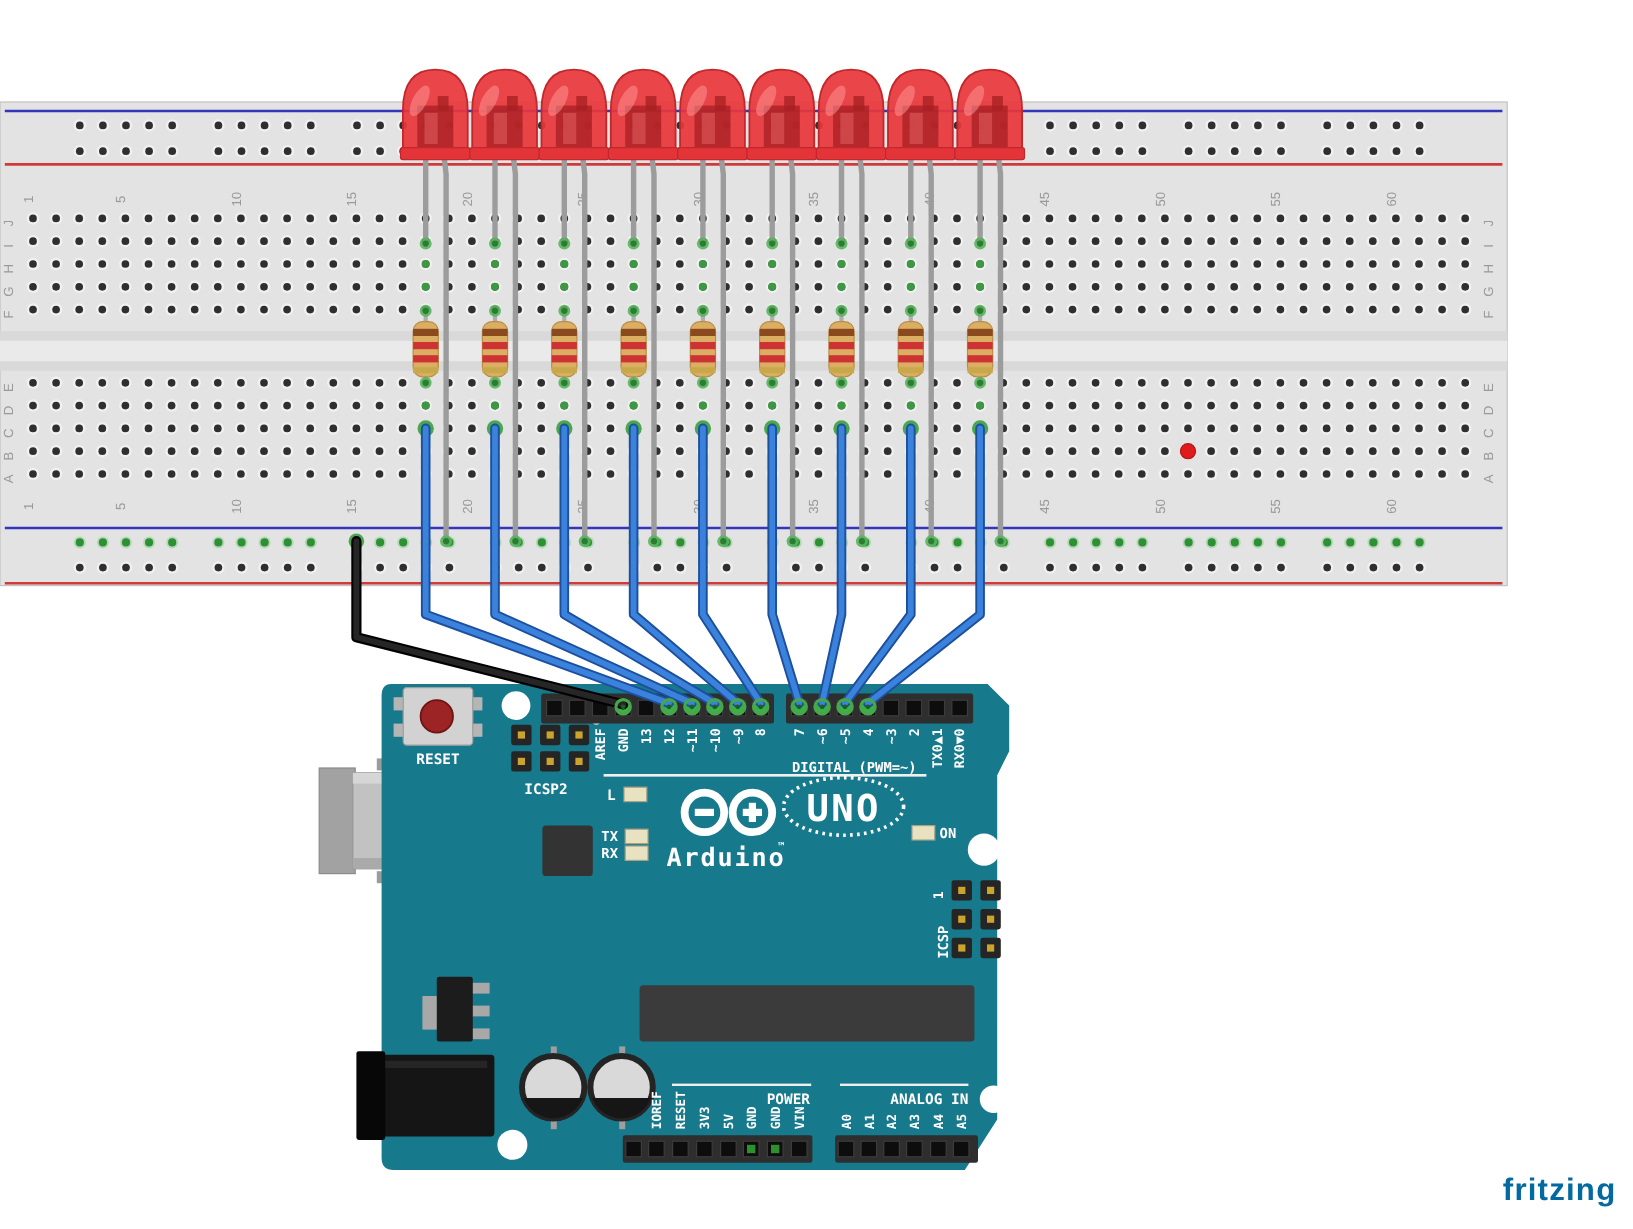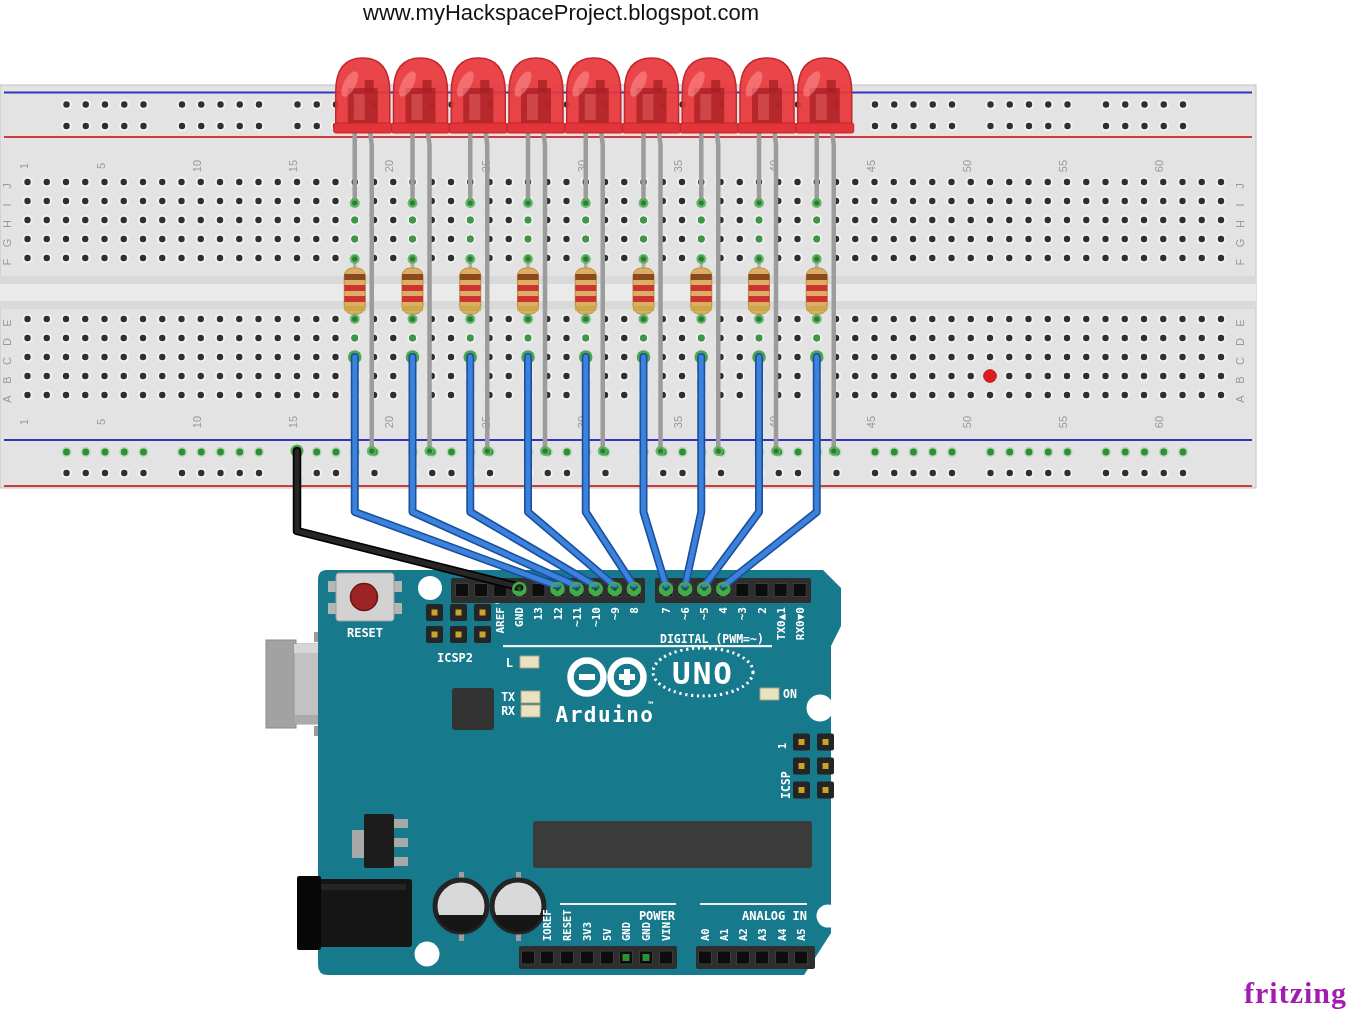--- a/index.html
+++ b/index.html
@@ -2,28 +2,27 @@
 <html><head>
 <meta charset="utf-8">
 <style>
   html,body{margin:0;padding:0;background:#fff;}
   #stage{position:relative;width:1361px;height:1024px;background:#ffffff;overflow:hidden;
          font-family:"Liberation Sans", sans-serif;}
   #circuit-svg{position:absolute;left:0;top:0;}
   .url-text{position:absolute;color:#111;font-size:22px;font-family:"Liberation Sans",sans-serif;white-space:nowrap;}
   #top-url{left:363px;top:0px;}
   #board-url{left:875px;top:271px;color:#161616;}
-  #fritzing-logo{position:absolute;right:14px;top:976px;font-size:30px;font-weight:bold;
-     color:#a21caf;font-family:Liberation Serif, serif;letter-spacing:1px;}
+  #fritzing-logo{position:absolute;right:14px;top:976px;font-size:26px;font-weight:bold;
+     color:#0369a1;font-family:Liberation Sans, sans-serif;letter-spacing:1px;}
 </style>
 </head>
 <body>
 
 <div id="stage">
-  <div id="top-url" class="url-text">www.myHackspaceProject.blogspot.com</div>
   <div id="board-url" class="url-text">www.myiHackLab.blogspot.com</div>
   <svg id="circuit-svg" width="1361" height="1024" viewBox="0 0 1361 1024">
       <g>
         <rect x="0" y="85" width="1256" height="403" fill="#e3e3e3" stroke="#c2c2c2" stroke-width="1"></rect>
         <rect x="0" y="276" width="1256" height="33" fill="#d9d9d9"></rect>
         <rect x="0" y="284" width="1256" height="17" fill="#eaeaea"></rect>
         <line x1="4" y1="92.5" x2="1252" y2="92.5" stroke="#3434bd" stroke-width="2.2"></line>
         <line x1="4" y1="137" x2="1252" y2="137" stroke="#cf3a3a" stroke-width="2.2"></line>
         <line x1="4" y1="440" x2="1252" y2="440" stroke="#3434bd" stroke-width="2.2"></line>
         <line x1="4" y1="486" x2="1252" y2="486" stroke="#cf3a3a" stroke-width="2.2"></line>

